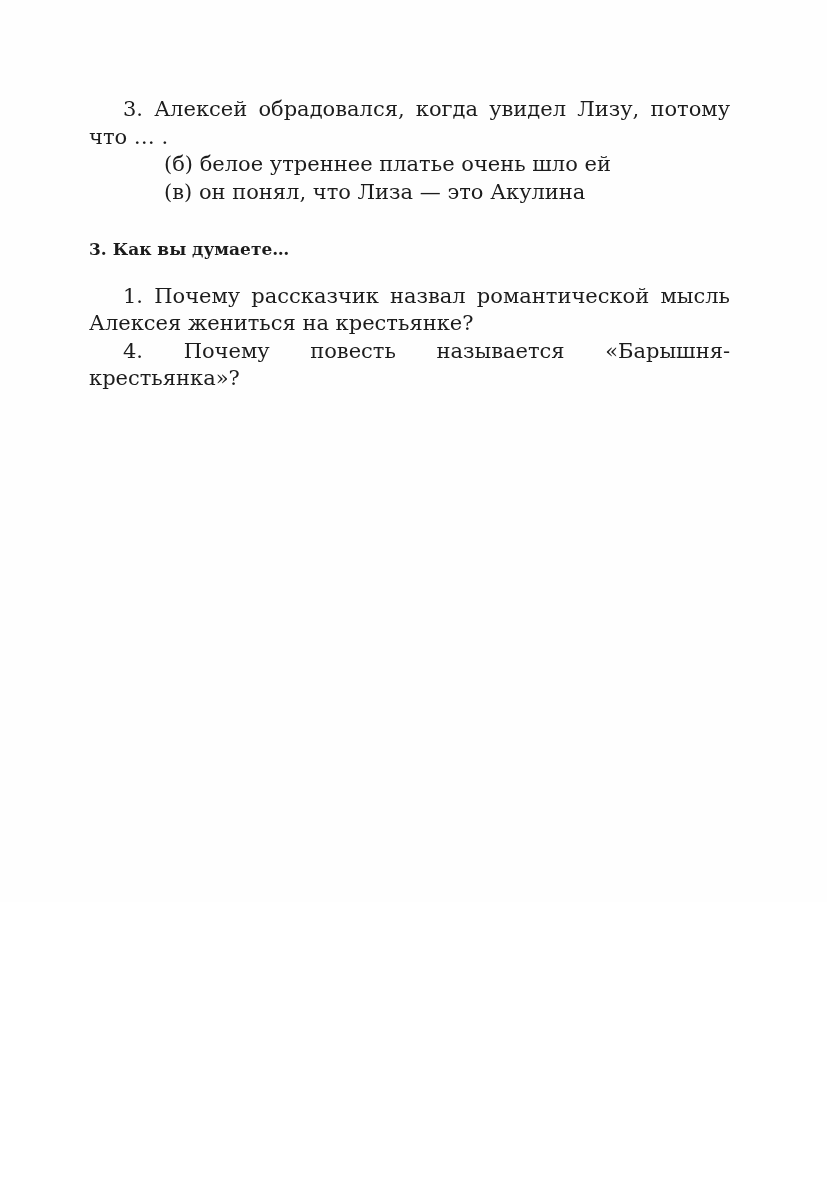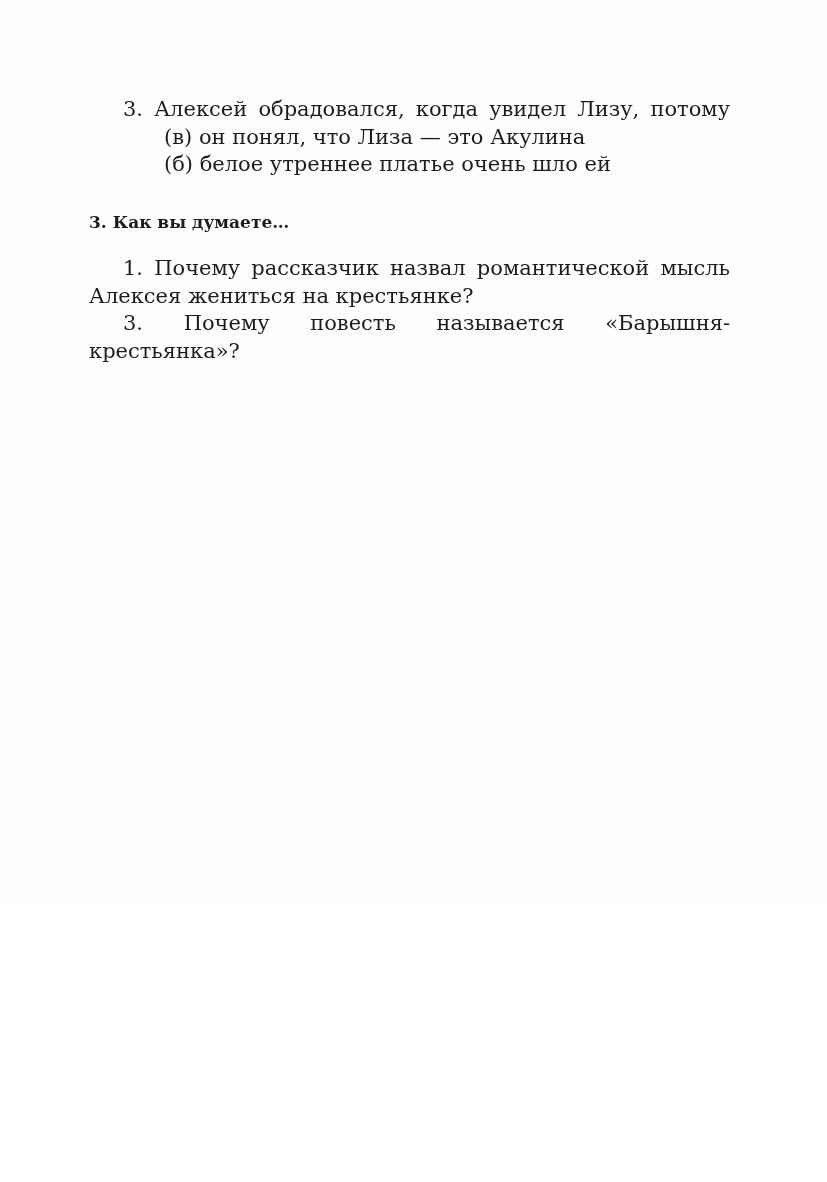--- a/index.html
+++ b/index.html
@@ -54,26 +54,27 @@
     line-height: 27.5px;
   }
 </style>
 </head>
 <body>
 
 <div class="page">
   <div class="content">
 
     <p class="line indent justify-full">3. Алексей обрадовался, когда увидел Лизу, потому</p>
+    <p class="line">что … .</p>
 
+    <p class="line option">(б) белое утреннее платье очень шло ей</p>
     <p class="line option">(в) он понял, что Лиза — это Акулина</p>
-    <p class="line option">(б) белое утреннее платье очень шло ей</p>
 
     <p class="heading">3. Как вы думаете…</p>
 
     <p class="line indent justify-full">1. Почему рассказчик назвал романтической мысль</p>
     <p class="line">Алексея жениться на крестьянке?</p>
-    <p class="line indent justify-full">3. Почему повесть называется «Барышня-крестьянка»?</p>
+    <p class="line indent justify-full">4. Почему повесть называется «Барышня-крестьянка»?</p>
 
   </div>
 
   <div class="page-number">74</div>
 </div>
 
 </body></html>

